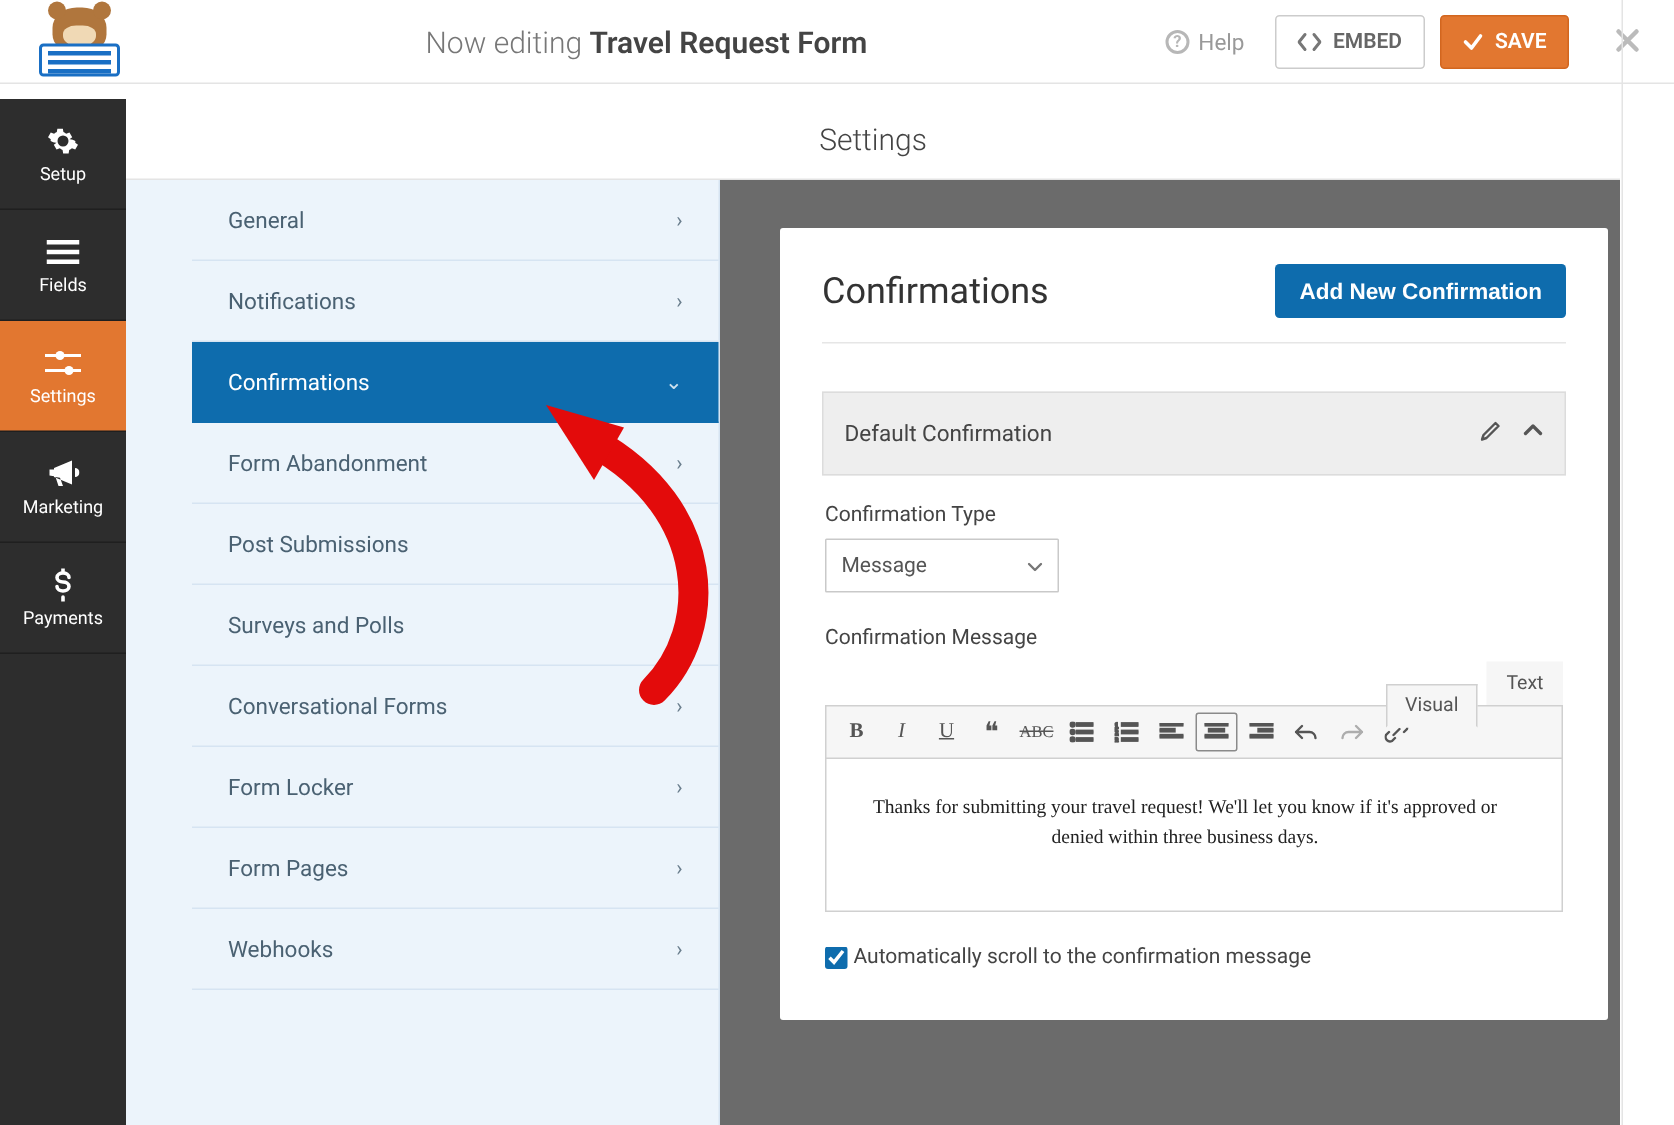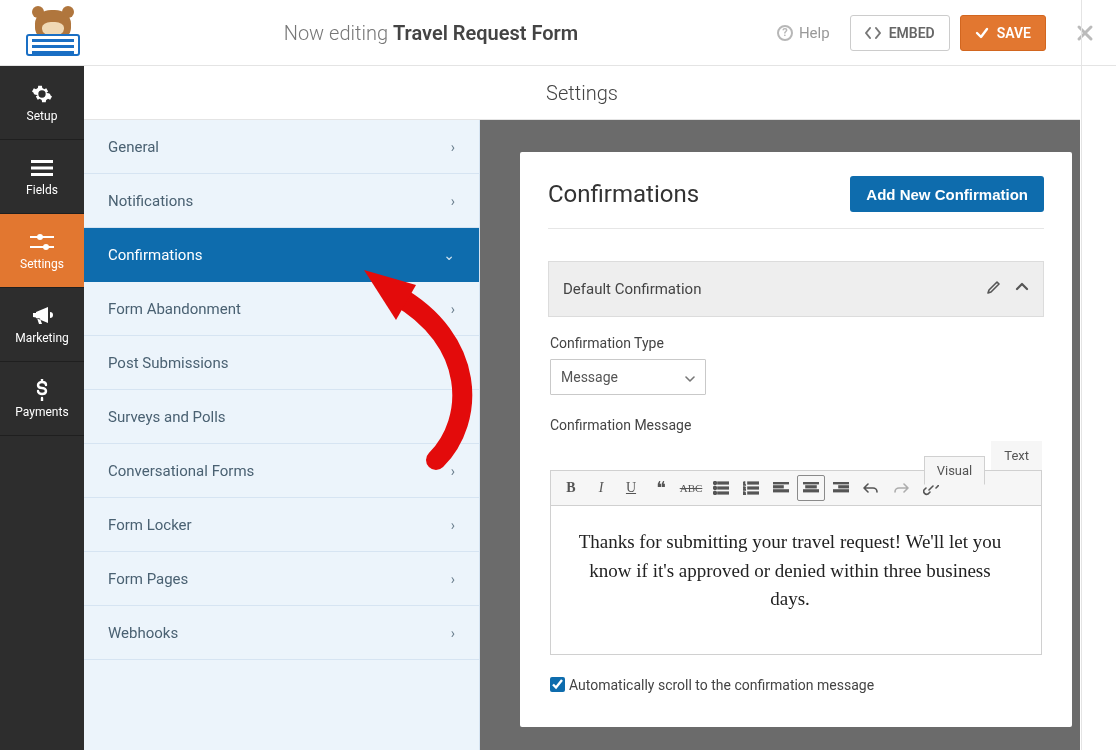--- a/index.html
+++ b/index.html
@@ -6,21 +6,21 @@
   body {
     font-family: -apple-system, BlinkMacSystemFont, "Segoe UI", Roboto, Helvetica, Arial, sans-serif;
     background: #fff;
     width: 1116px;
     height: 750px;
     overflow: hidden;
     position: relative;
   }
   
   .topbar {
-    height: 66px;
+    height: 56px;
     border-bottom: 1px solid #e4e4e4;
     display: flex;
     align-items: center;
     padding: 0 14px 0 11px;
     position: relative;
     background: #fff;
     justify-content: flex-end;
   }
   .logo-wrap {
     width: 84px;
@@ -122,20 +122,21 @@
   .submenu {
     position: absolute; top: 120px; left: 84px; bottom: 0;
     width: 396px; background: #ecf4fb;
     border-right: 1px solid #d6e4f2;
   }
   .submenu-item {
     height: 54px; padding: 0 24px;
     display:flex; align-items:center; justify-content:space-between;
     color: #4a6172; font-size: 15px; cursor: pointer;
     border-bottom: 1px solid #d6e4f2;
+    margin-left: 44px;
   }
   .submenu-item.active {
     background: #0e6cad; color: #fff;
     border-bottom: 1px solid #0e6cad;
   }
   .chevron { font-size: 14px; color: inherit; opacity: .8; }
   
   .content-wrap {
     position: absolute; top: 120px; left: 480px; right: 36px; bottom: 0;
     background: #6b6b6b; padding: 32px 0 0 40px;
@@ -189,21 +190,21 @@
     width: 28px; height: 26px; display:flex; align-items:center; justify-content:center;
     color: #555; font-size: 14px; cursor: pointer; border-radius: 2px;
     font-family: Georgia, serif;
   }
   .tb-btn.boxed { border: 1px solid #8a8a8a; }
   .tb-btn svg { stroke:#555; fill:none; stroke-width:1.6; }
   .editor-body {
     border: 1px solid #d0d0d0; border-top: none;
     min-height: 100px; padding: 22px 36px 40px 24px;
     font-family: Georgia, "Times New Roman", serif;
-    font-size: 19px; color: #222; text-align: center;
+    font-size: 13px; color: #222; text-align: center;
     line-height: 1.5;
   }
   .checkbox-row {
     margin-top: 22px; display:flex; align-items:center; gap:4px;
     font-size: 14px; color: #444;
   }
   .checkbox-row input { accent-color: #0e6cad; width:15px; height:15px; }
   
   .right-divider {
     position:absolute; top:0; right:34px; bottom:0; width:1px; background:#e4e4e4;

